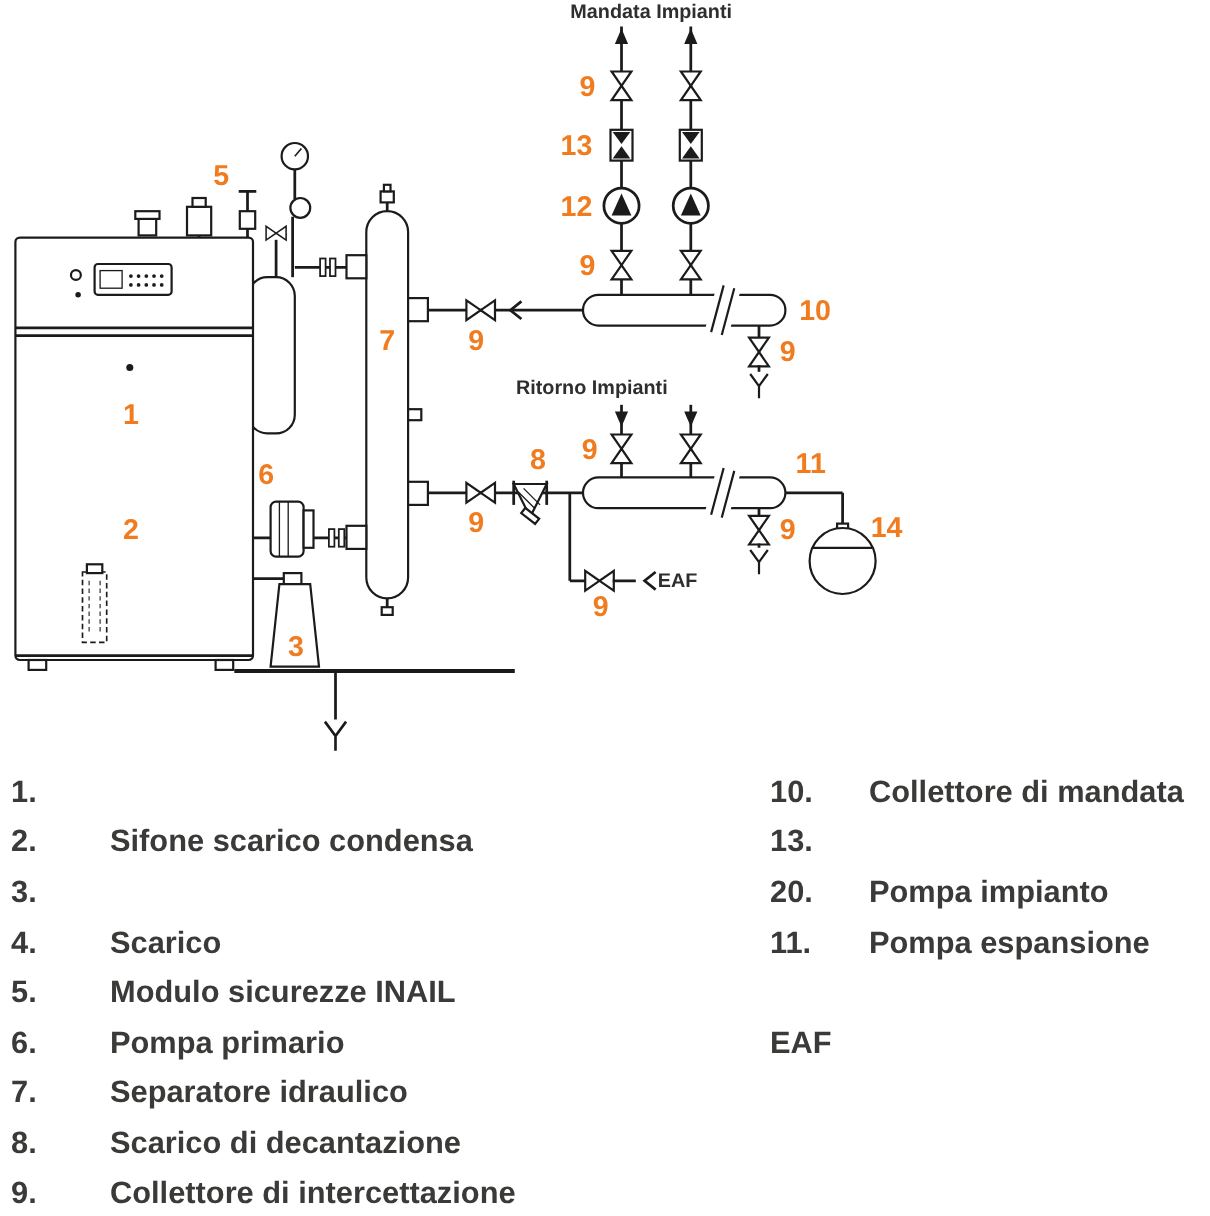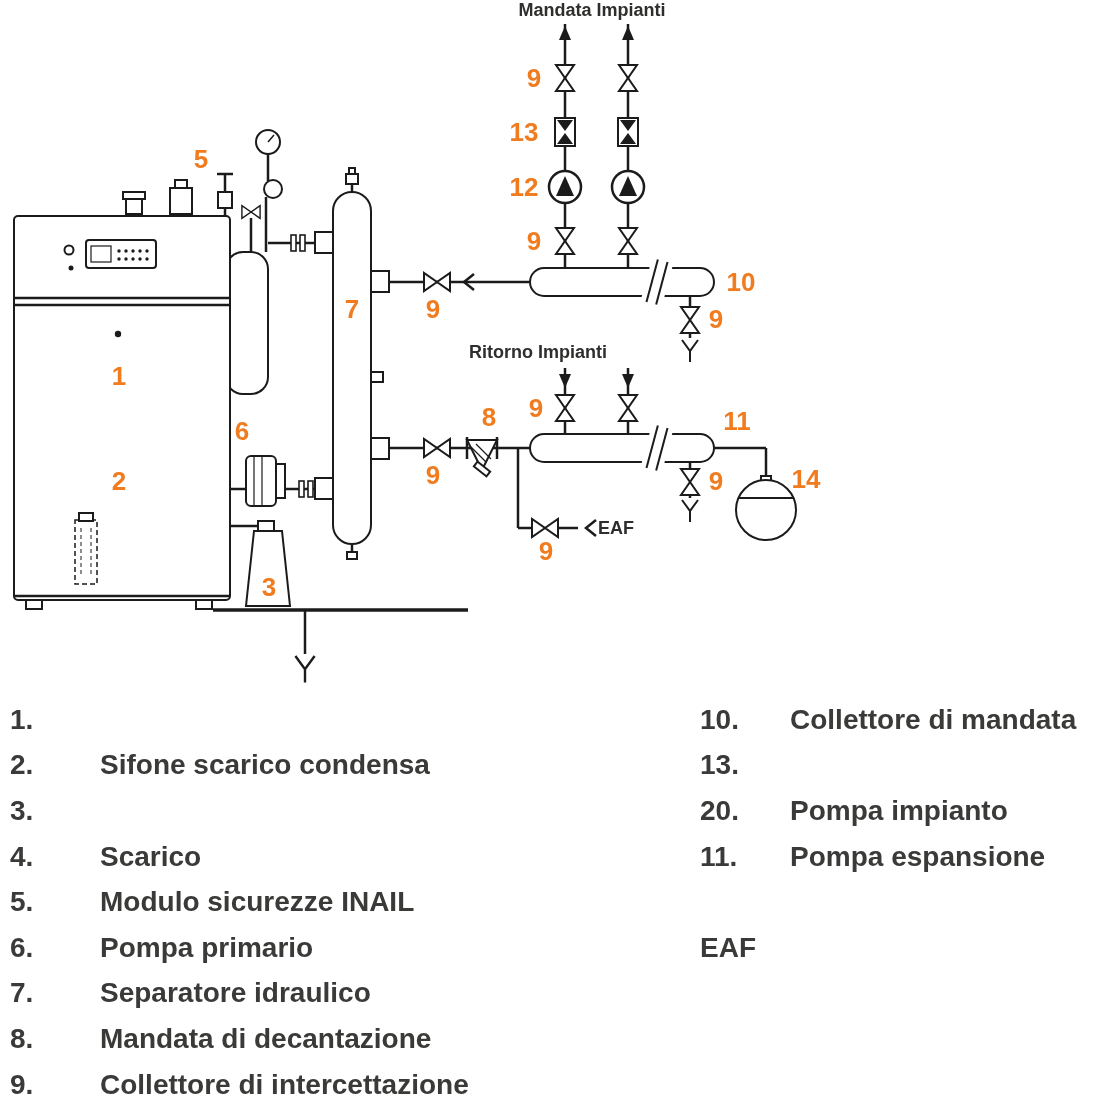--- a/index.html
+++ b/index.html
@@ -280,21 +280,21 @@
     <div class="lrow">
       <span class="lnum">6.</span>
       <span>Pompa primario</span>
     </div>
     <div class="lrow">
       <span class="lnum">7.</span>
       <span>Separatore idraulico</span>
     </div>
     <div class="lrow">
       <span class="lnum">8.</span>
-      <span>Mandata di decantazione</span>
+      <span>Scarico di decantazione</span>
     </div>
     <div class="lrow">
       <span class="lnum">9.</span>
       <span>Collettore di intercettazione</span>
     </div>
   </div>
   <div class="lcol" style="left:700px">
     <div class="lrow">
       <span class="lnum">10.</span>
       <span>Collettore di mandata</span>

